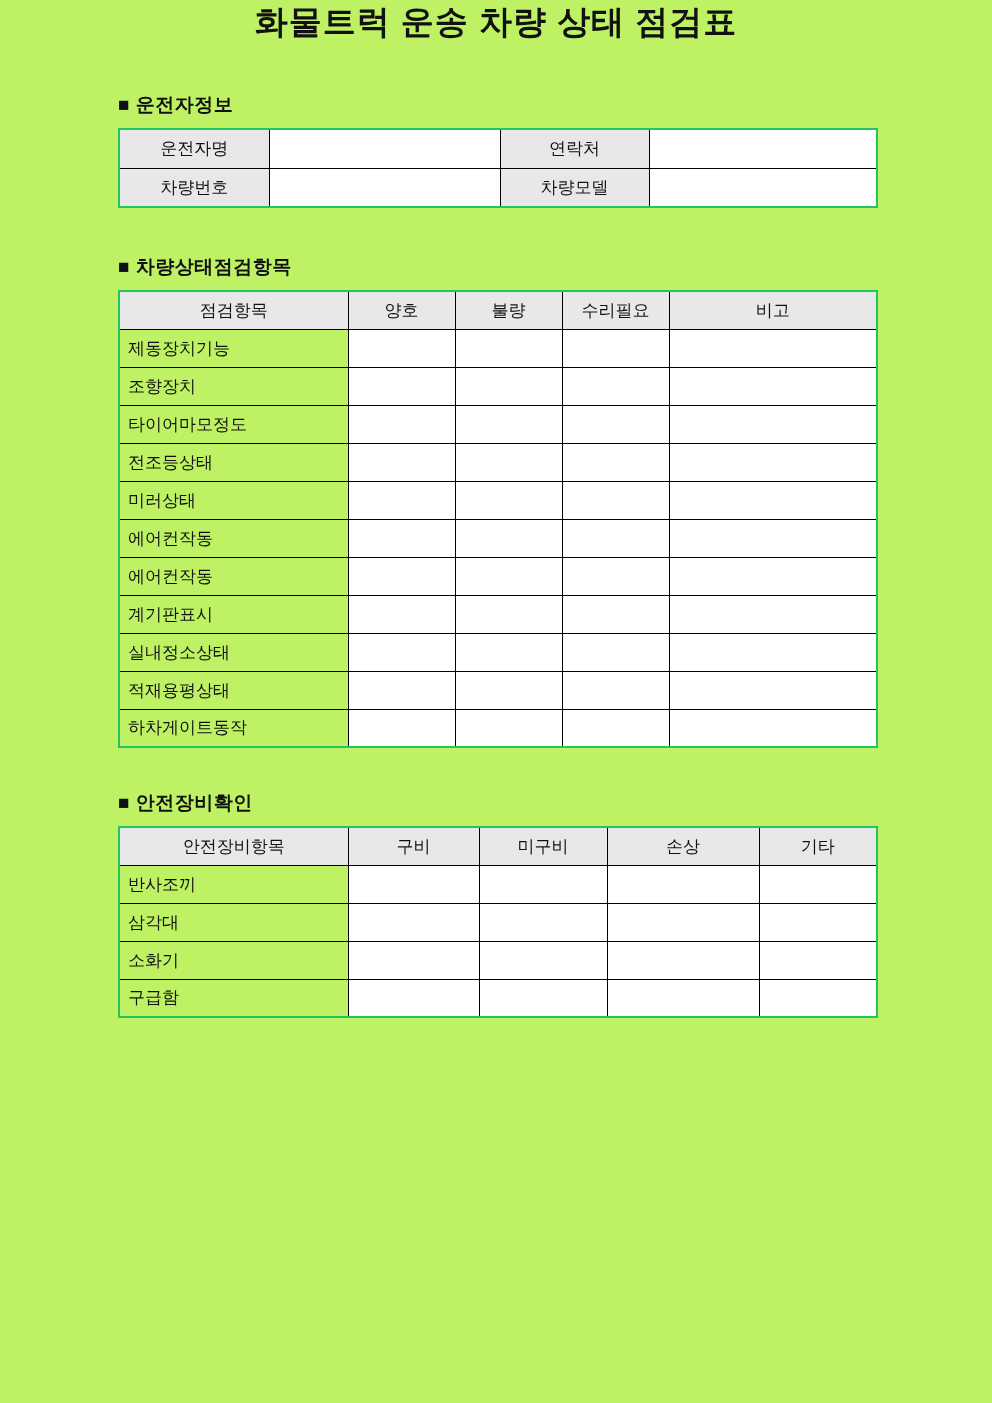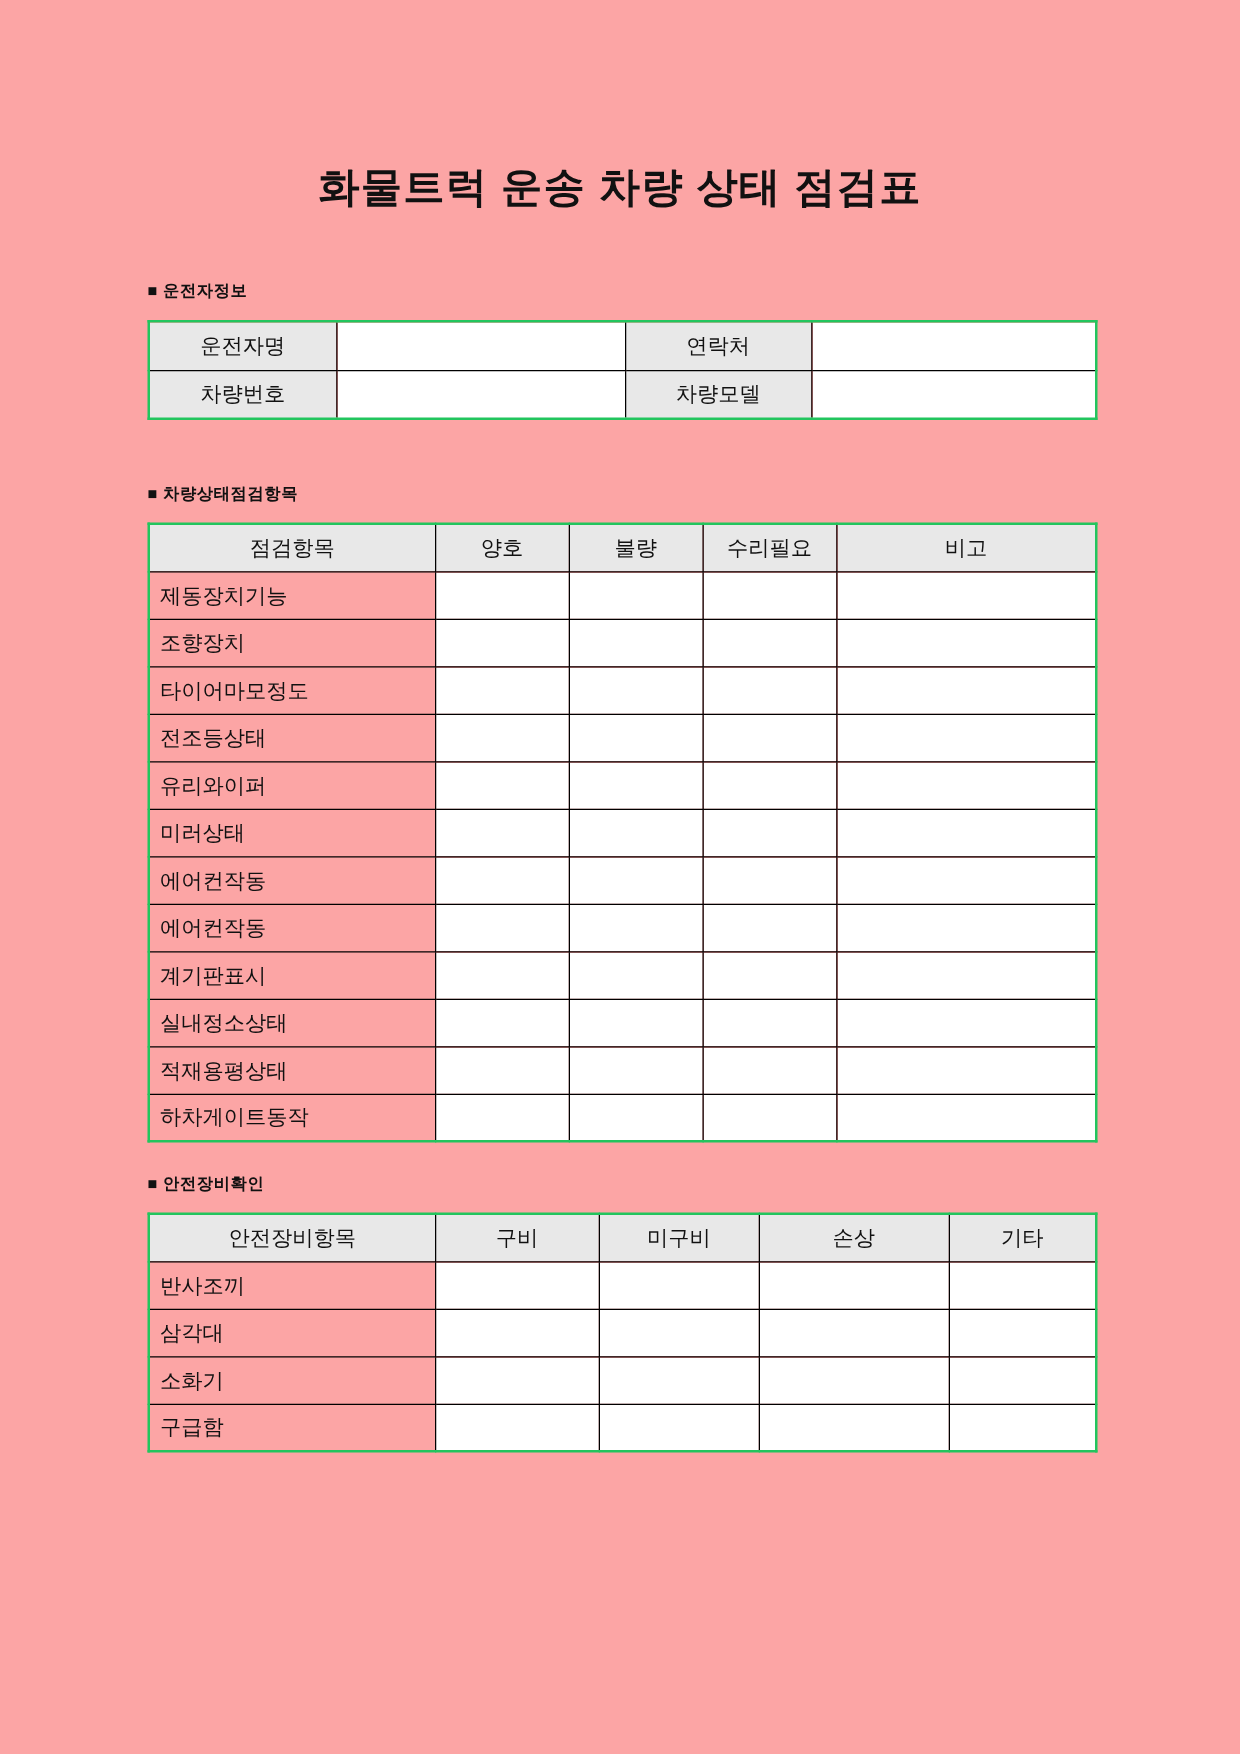--- a/index.html
+++ b/index.html
@@ -4,50 +4,49 @@
 <style>
   html, body {
     margin: 0;
     padding: 0;
     background: #ffffff;
   }
   .page {
     position: relative;
     width: 992px;
     height: 1403px;
-    background: #fca5a5;
+    background: #bef264;
     color: #111111;
     font-family: "Liberation Sans", "DejaVu Sans", sans-serif;
     box-sizing: border-box;
-    padding-top: 128px;
     overflow: hidden;
   }
   .doc-title {
     width: 992px;
     text-align: center;
     font-size: 33px;
     font-weight: bold;
     letter-spacing: 1px;
     line-height: 44px;
     margin: 0;
   }
   .content {
     width: 758px;
     margin-left: 118px;
   }
   .section-heading {
-    font-size: 13px;
+    font-size: 19px;
     font-weight: bold;
     line-height: 26px;
     margin: 0;
     letter-spacing: 0.5px;
   }
   .sec1-heading { margin-top: 48px; }
   .sec2-heading { margin-top: 46px; }
-  .sec3-heading { margin-top: 20px; }
+  .sec3-heading { margin-top: 42px; }
 
   table.form-table {
     border-collapse: collapse;
     table-layout: fixed;
     width: 758px;
     margin-top: 10px;
     border: 2px solid #22c55e;
   }
   table.form-table td, table.form-table th {
     border: 1px solid #000000;
@@ -152,27 +151,20 @@
           <td class="blank-cell"></td>
         </tr>
         <tr>
           <td class="item-cell">전조등상태</td>
           <td class="blank-cell"></td>
           <td class="blank-cell"></td>
           <td class="blank-cell"></td>
           <td class="blank-cell"></td>
         </tr>
         <tr>
-          <td class="item-cell">유리와이퍼</td>
-          <td class="blank-cell"></td>
-          <td class="blank-cell"></td>
-          <td class="blank-cell"></td>
-          <td class="blank-cell"></td>
-        </tr>
-        <tr>
           <td class="item-cell">미러상태</td>
           <td class="blank-cell"></td>
           <td class="blank-cell"></td>
           <td class="blank-cell"></td>
           <td class="blank-cell"></td>
         </tr>
         <tr>
           <td class="item-cell">에어컨작동</td>
           <td class="blank-cell"></td>
           <td class="blank-cell"></td>

